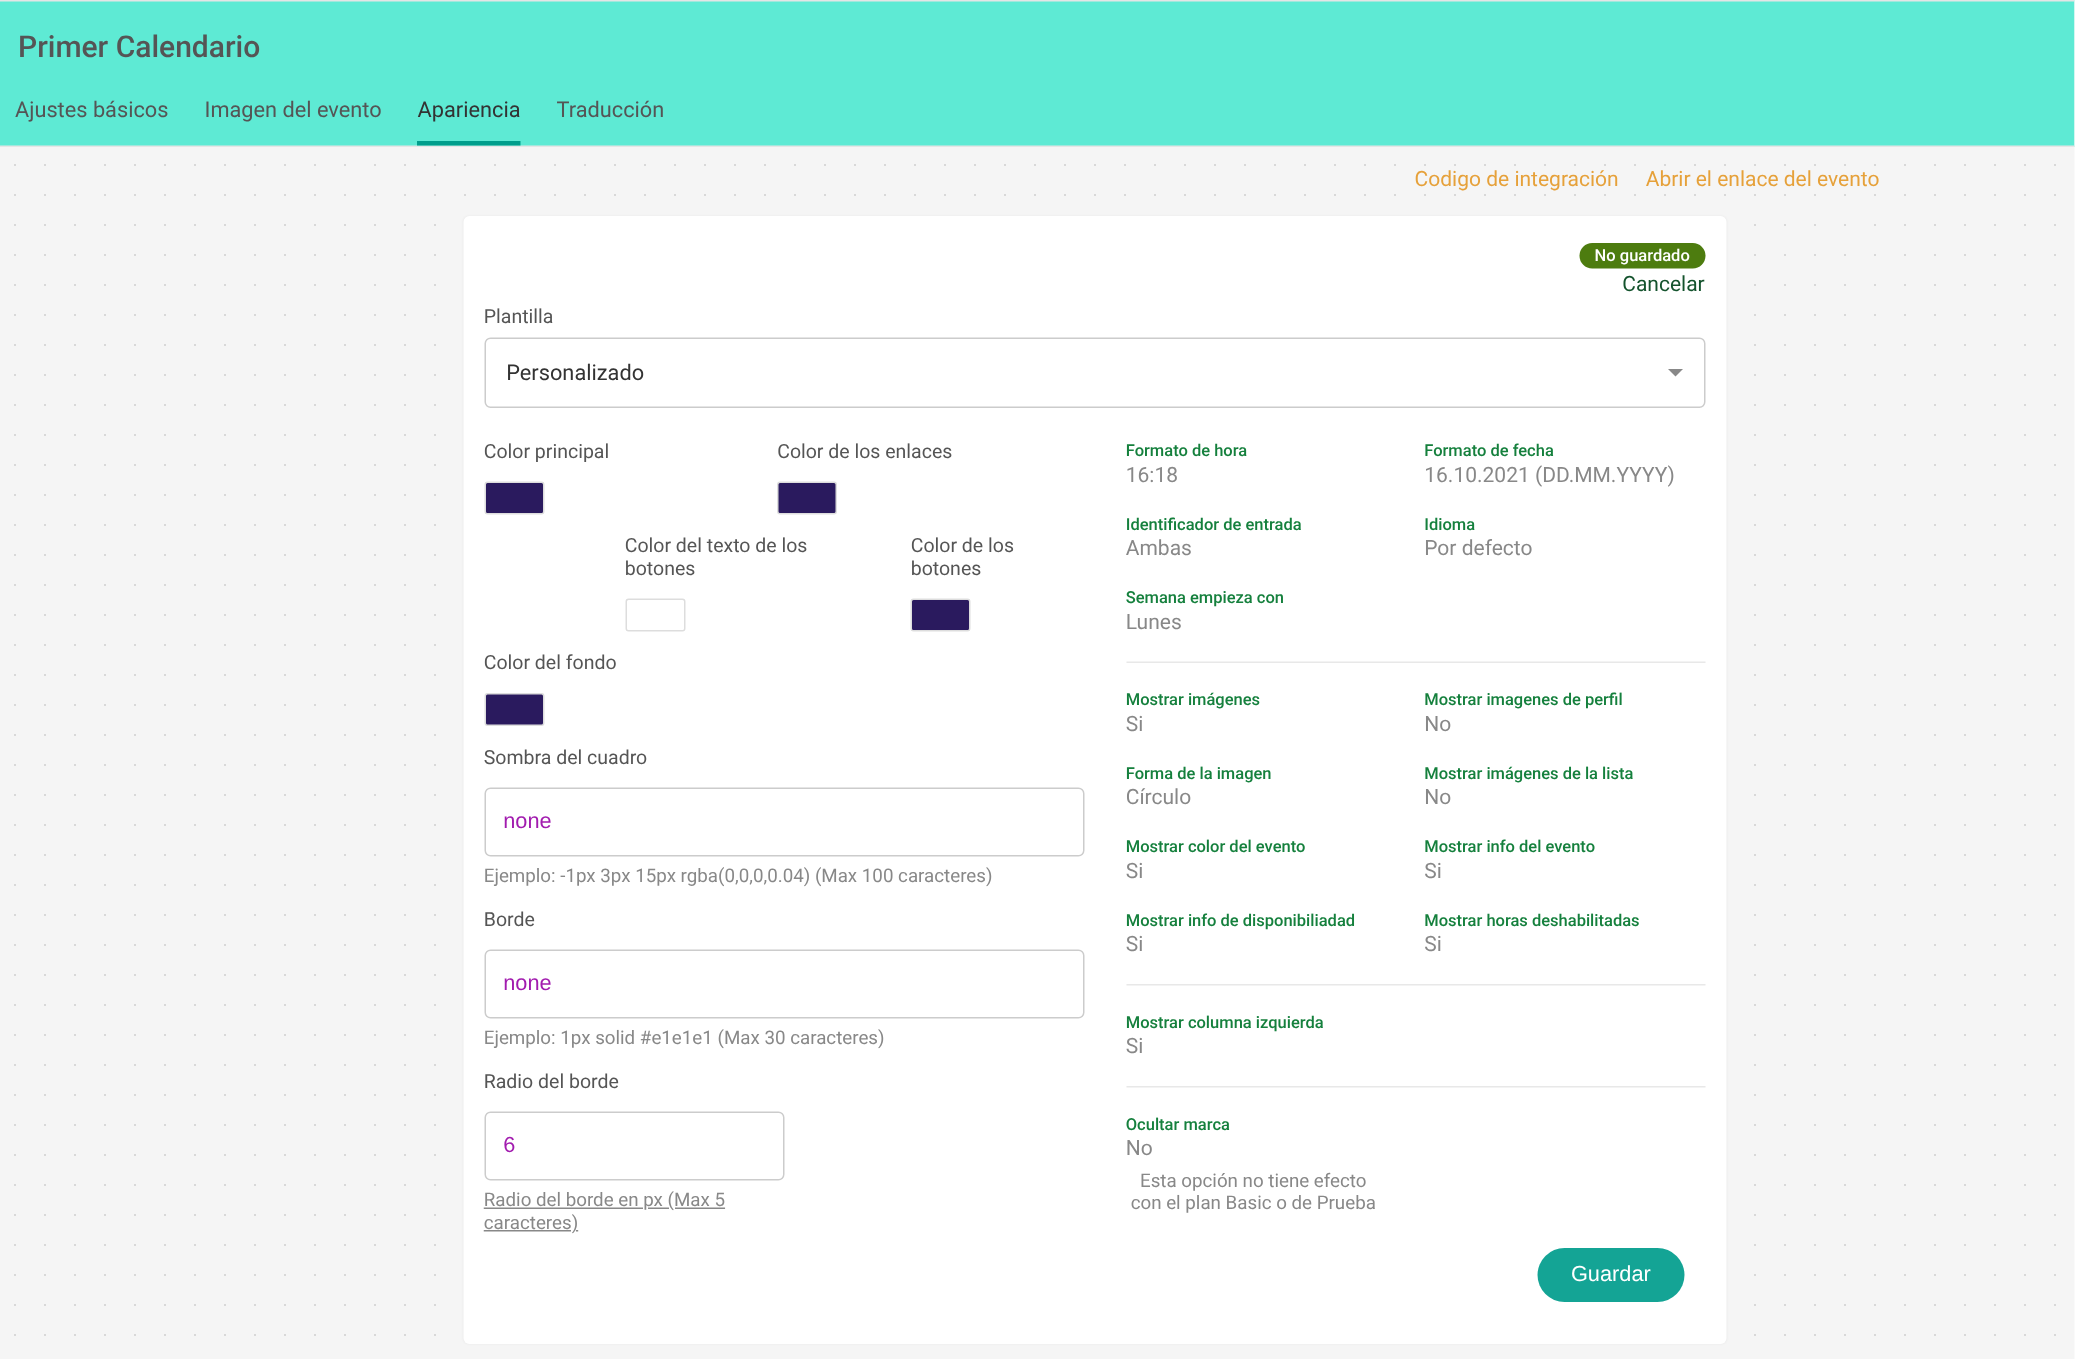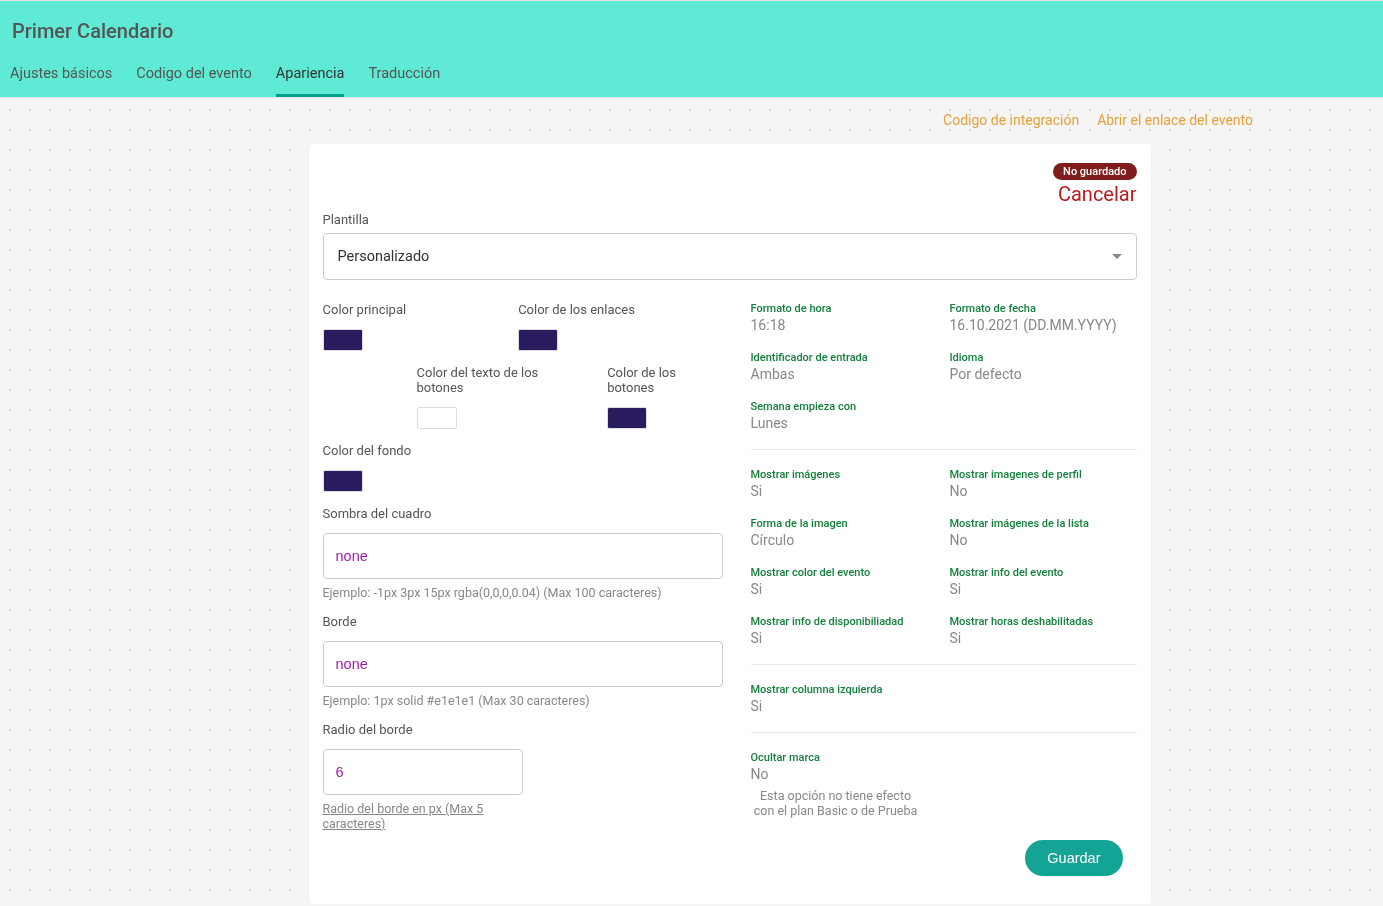--- a/index.html
+++ b/index.html
@@ -55,24 +55,24 @@
     background:#fff;
     border-radius:4px;
     padding: 18px 0 28px;
     box-shadow: 0 0 2px rgba(0,0,0,0.05);
     position: relative;
     left: 38px;
   }
   .card-inner{ padding: 0 14px; }
   .status-row { text-align:right; padding:0 14px 6px 0;}
   .badge {
-    background:#7f1d1d; color:#fff; font-size:11px;
+    background:#4d7c0f; color:#fff; font-size:11px;
     padding:2px 10px; border-radius:10px; font-weight:500;
   }
-  .cancel { color:#b91c1c; font-size:20px; margin-top:4px; cursor:pointer; }
+  .cancel { color:#14532d; font-size:14px; margin-top:4px; cursor:pointer; }
   .section-label { font-size:13px; color:#555; margin-bottom:6px; }
   .select {
     width:100%; border:1px solid #ccc; border-radius:4px;
     padding:14px 14px; display:flex; justify-content:space-between;
     align-items:center; cursor:pointer; font-size:14.5px; color:#333;
   }
   .caret { width:0;height:0;border-left:5px solid transparent;border-right:5px solid transparent;border-top:5px solid #888; }
   .cols { display:flex; margin-top:22px; }
   .col-left { width:400px; display:flex; flex-direction:column; gap:14px; }
   .col-right { flex:1; padding-left:28px; }
@@ -99,21 +99,21 @@
     padding:10px 22px; font-size:14.5px; cursor:pointer;
   }
 </style>
 </head>
 <body>
 
 <div class="header">
   <div class="title">Primer Calendario</div>
   <div class="tabs">
     <div class="tab">Ajustes básicos</div>
-    <div class="tab">Codigo del evento</div>
+    <div class="tab">Imagen del evento</div>
     <div class="tab active">Apariencia</div>
     <div class="tab">Traducción</div>
   </div>
 </div>
 
 <div class="toplinks">
   <a>Codigo de integración</a>
   <a>Abrir el enlace del evento</a>
 </div>
 

